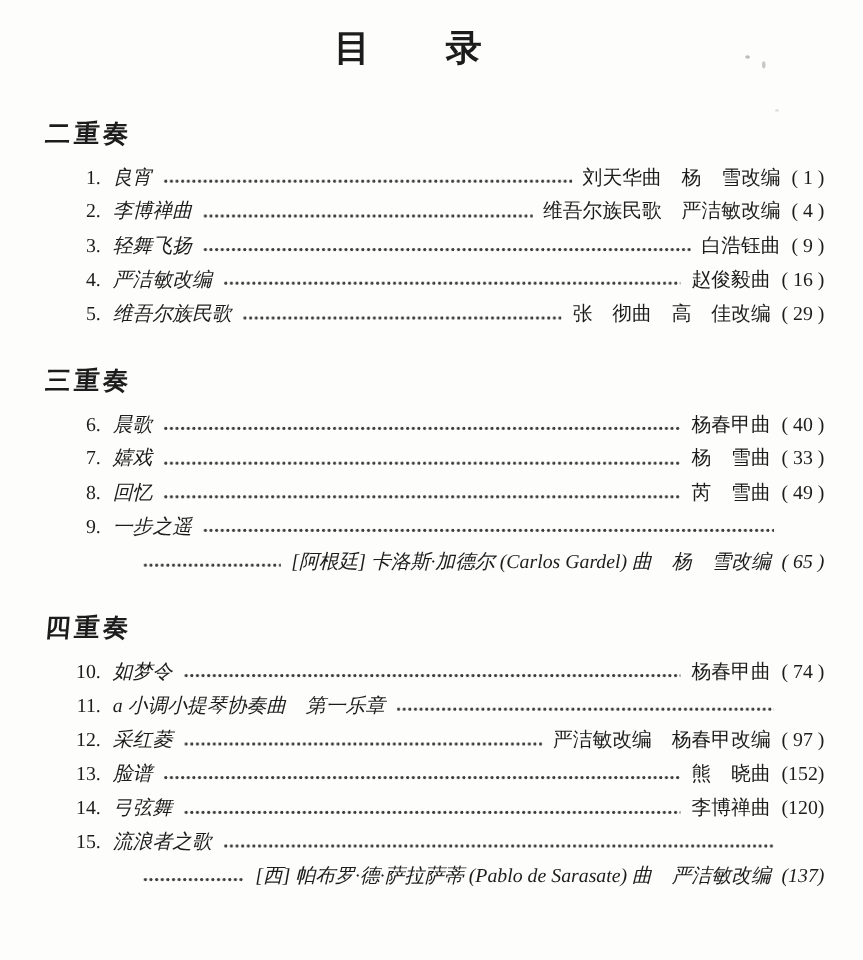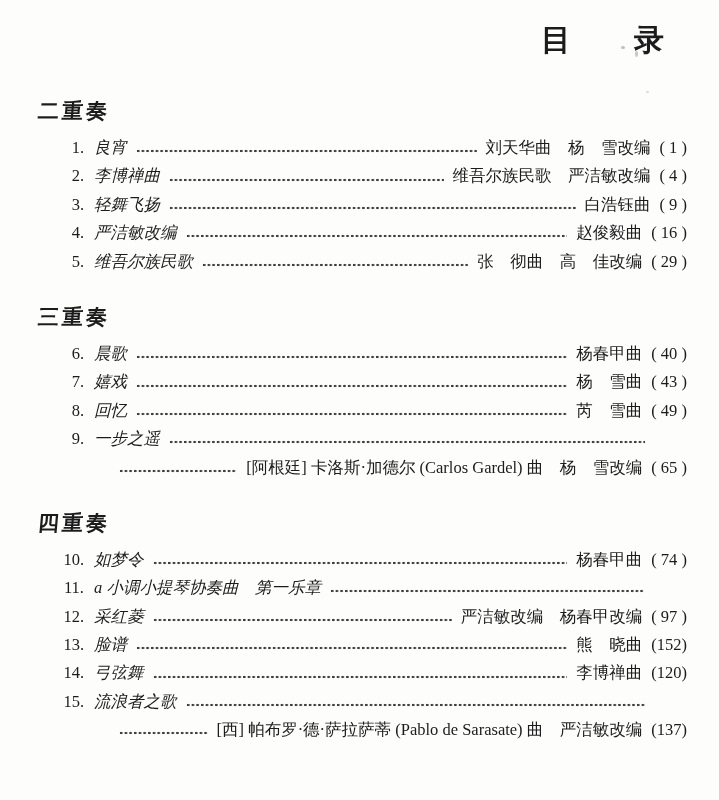--- a/index.html
+++ b/index.html
@@ -4,21 +4,21 @@
 <style>
   html, body { margin:0; padding:0; }
   body {
     width:719px; height:800px;
     background:#fdfdfc; color:#1c1c1c;
     font-family:"Liberation Serif","DejaVu Serif",serif;
     overflow:hidden; position:relative;
   }
   .page { padding:14px 32px 0 38px; }
   .doc-title {
-    text-align:right;
+    text-align:center;
     font-family:"Liberation Sans","DejaVu Sans",sans-serif;
     font-weight:bold; font-size:30px; letter-spacing:1px;
     margin:6px 0 36px; transform:translateX(-22px);
     white-space:pre;
   }
   .section { margin-top:27px; }
   .heading { margin:0 0 9px 0; }
   .heading span {
     display:inline-block; font-size:21px; font-weight:bold;
     letter-spacing:3px; transform:skewX(-5deg); white-space:pre;
@@ -31,21 +31,21 @@
   .title{ flex:none; white-space:pre;font-style:italic; }
   .attr { flex:none; white-space:pre; }
   .pg   { flex:none; margin-left:9px; white-space:pre; }
   .leader {
     flex:1 1 auto; align-self:center; height:14px;
     position:relative; top:3px; margin:0 9px;
     background-image:radial-gradient(circle at 2.2px 7px, #3d3d3d 1.05px, rgba(0,0,0,0) 1.55px);
     background-size:4.7px 14px; background-repeat:repeat-x;
   }
   .leader.end1 { margin-right:42px; }
-  .row.cont { margin-left:72px; }
+  .row.cont { margin-left:72px;font-style:italic; }
   .fill { flex:1 1 auto; }
   .speck { position:absolute; background:#8a8a8a; border-radius:50%; opacity:.55; filter:blur(.6px); }
   .speck.s1 { left:621px; top:46px; width:4px; height:3px; }
   .speck.s2 { left:635px; top:51px; width:3px; height:6px; opacity:.45; }
   .speck.s3 { left:646px; top:91px; width:3px; height:2px; opacity:.3; }
 </style>
 </head>
 <body>
 
 <div class="page">
@@ -96,21 +96,21 @@
           <span class="title">晨歌</span>
           <div class="leader"></div>
           <span class="attr">杨春甲曲</span>
           <span class="pg">( 40 )</span>
         </div>
         <div class="row">
           <span class="num">7.</span>
           <span class="title">嬉戏</span>
           <div class="leader"></div>
           <span class="attr">杨　雪曲</span>
-          <span class="pg">( 43 )</span>
+          <span class="pg">( 33 )</span>
         </div>
         <div class="row">
           <span class="num">8.</span>
           <span class="title">回忆</span>
           <div class="leader"></div>
           <span class="attr">芮　雪曲</span>
           <span class="pg">( 49 )</span>
         </div>
         <div class="row">
           <span class="num">9.</span>

